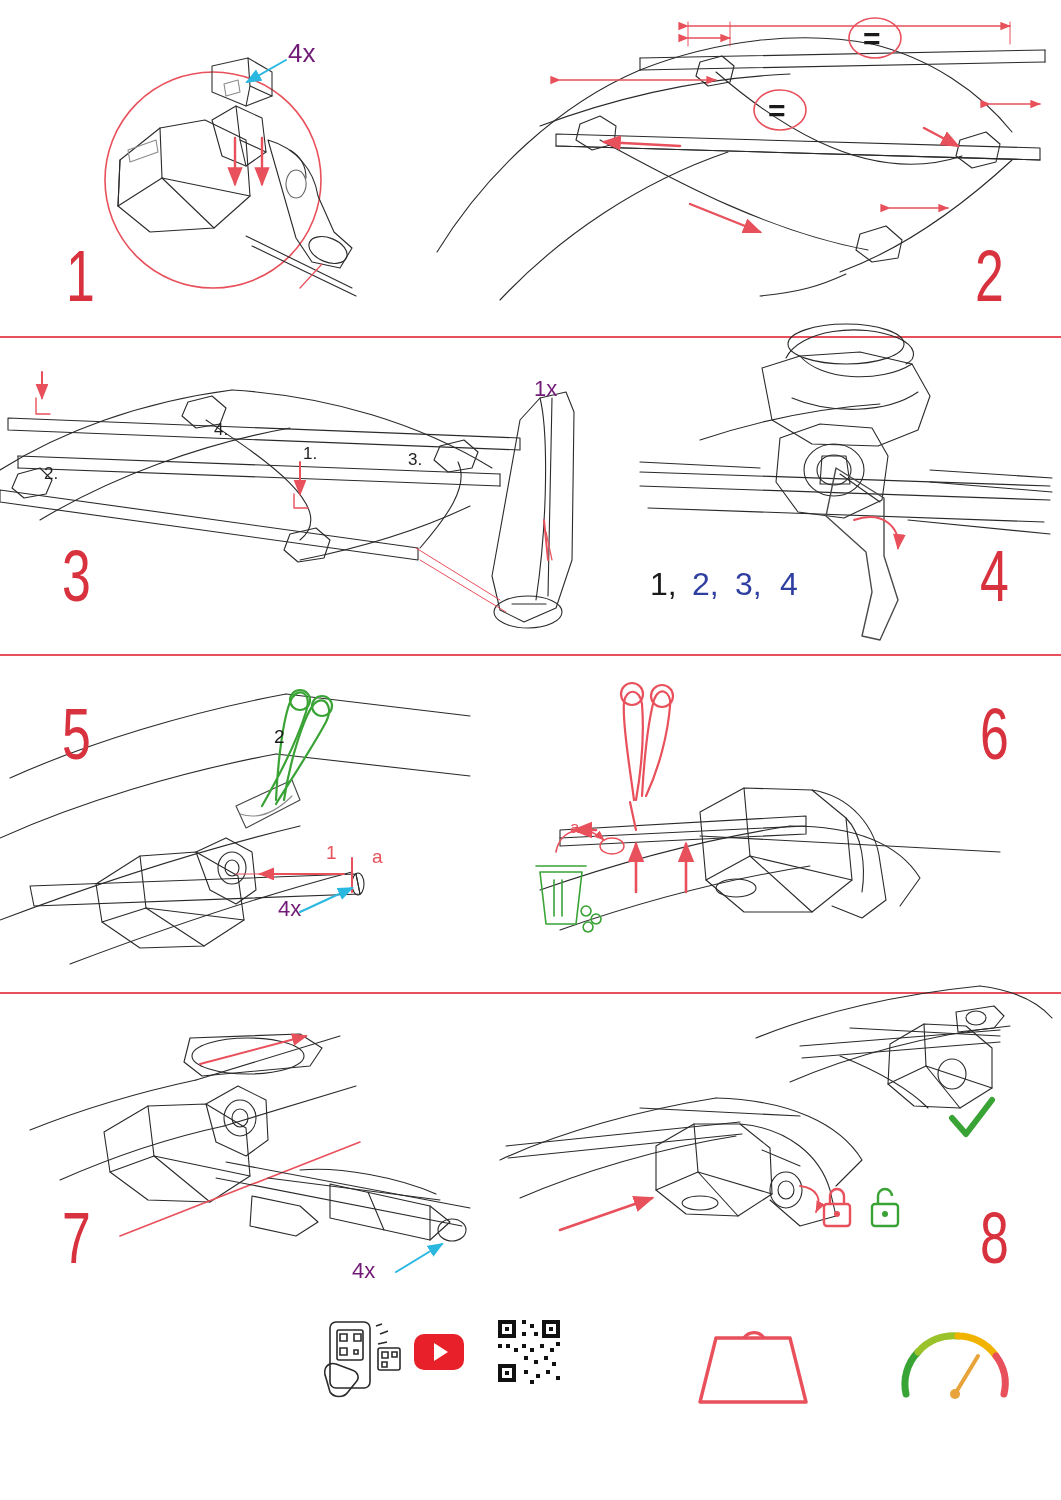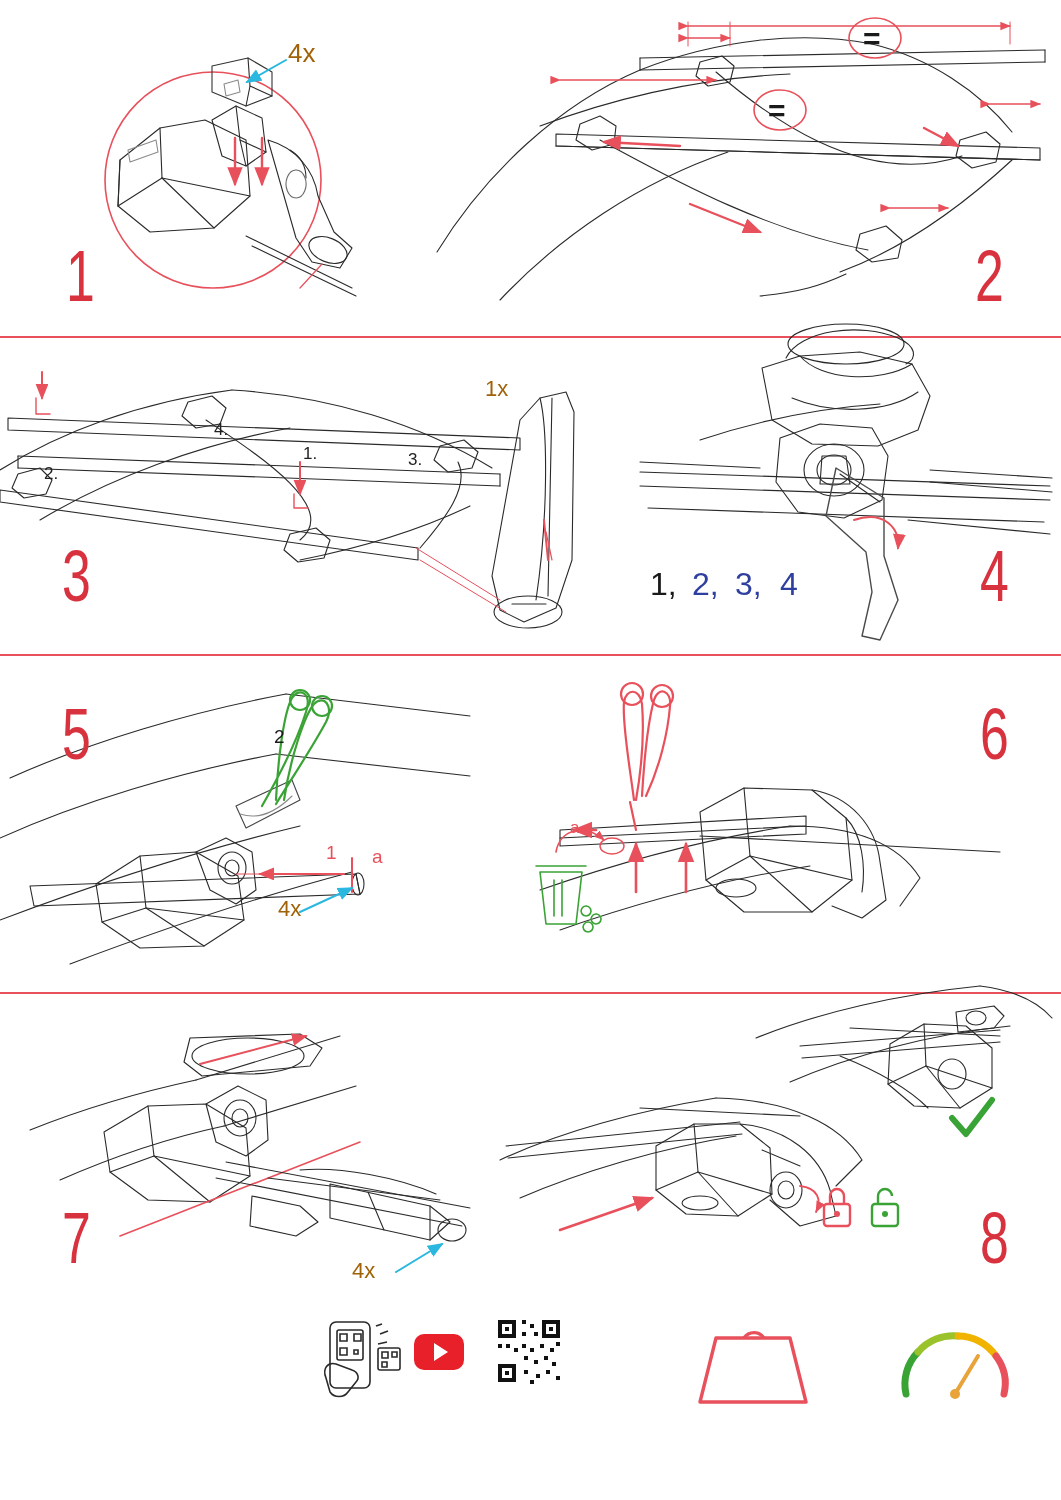--- a/index.html
+++ b/index.html
@@ -27,21 +27,21 @@
     font-size:72px;
     font-weight:400;
     color:#d8323f;
     letter-spacing:-2px;
     line-height:1;
     transform:scaleX(0.72);
     transform-origin:left bottom;
     user-select:none;
   }
 
-  .cyan { color:#a16207; }
+  .cyan { color:#701a75; }
   .red  { color:#e8505b; }
   .blue { color:#2f3fa0; }
 
   .tag {
     position:absolute;
     font-size:20px;
     font-family:"Liberation Sans", sans-serif;
   }
   .tag.num   { font-size:17px; color:#222; }
 
@@ -465,21 +465,21 @@
 
   <div class="tag cyan" style="left:288px; top:38px; font-size:26px;">4x</div>
 
   <div class="tag" style="left:863px; top:22px; font-size:30px; font-weight:700;">=</div>
   <div class="tag" style="left:768px; top:94px; font-size:30px; font-weight:700;">=</div>
 
   <div class="tag num red" style="left:303px; top:444px;">1.</div>
   <div class="tag num cyan" style="left:44px; top:464px;">2.</div>
   <div class="tag num cyan" style="left:408px; top:450px;">3.</div>
   <div class="tag num cyan" style="left:214px; top:420px;">4.</div>
-  <div class="tag cyan" style="left:485px; top:376px; font-size:22px;">1x</div>
+  <div class="tag cyan" style="left:534px; top:376px; font-size:22px;">1x</div>
 
   <div class="tag" style="left:650px; top:566px; font-size:32px;">1,</div>
   <div class="tag blue" style="left:692px; top:566px; font-size:32px;">2,</div>
   <div class="tag blue" style="left:735px; top:566px; font-size:32px;">3,</div>
   <div class="tag blue" style="left:780px; top:566px; font-size:32px;">4</div>
 
   <div class="tag red" style="left:326px; top:842px; font-size:19px;">1</div>
   <div class="tag red" style="left:372px; top:846px; font-size:19px;">a</div>
   <div class="tag" style="left:274px; top:726px; font-size:19px;">2</div>
   <div class="tag cyan" style="left:278px; top:896px; font-size:22px;">4x</div>

